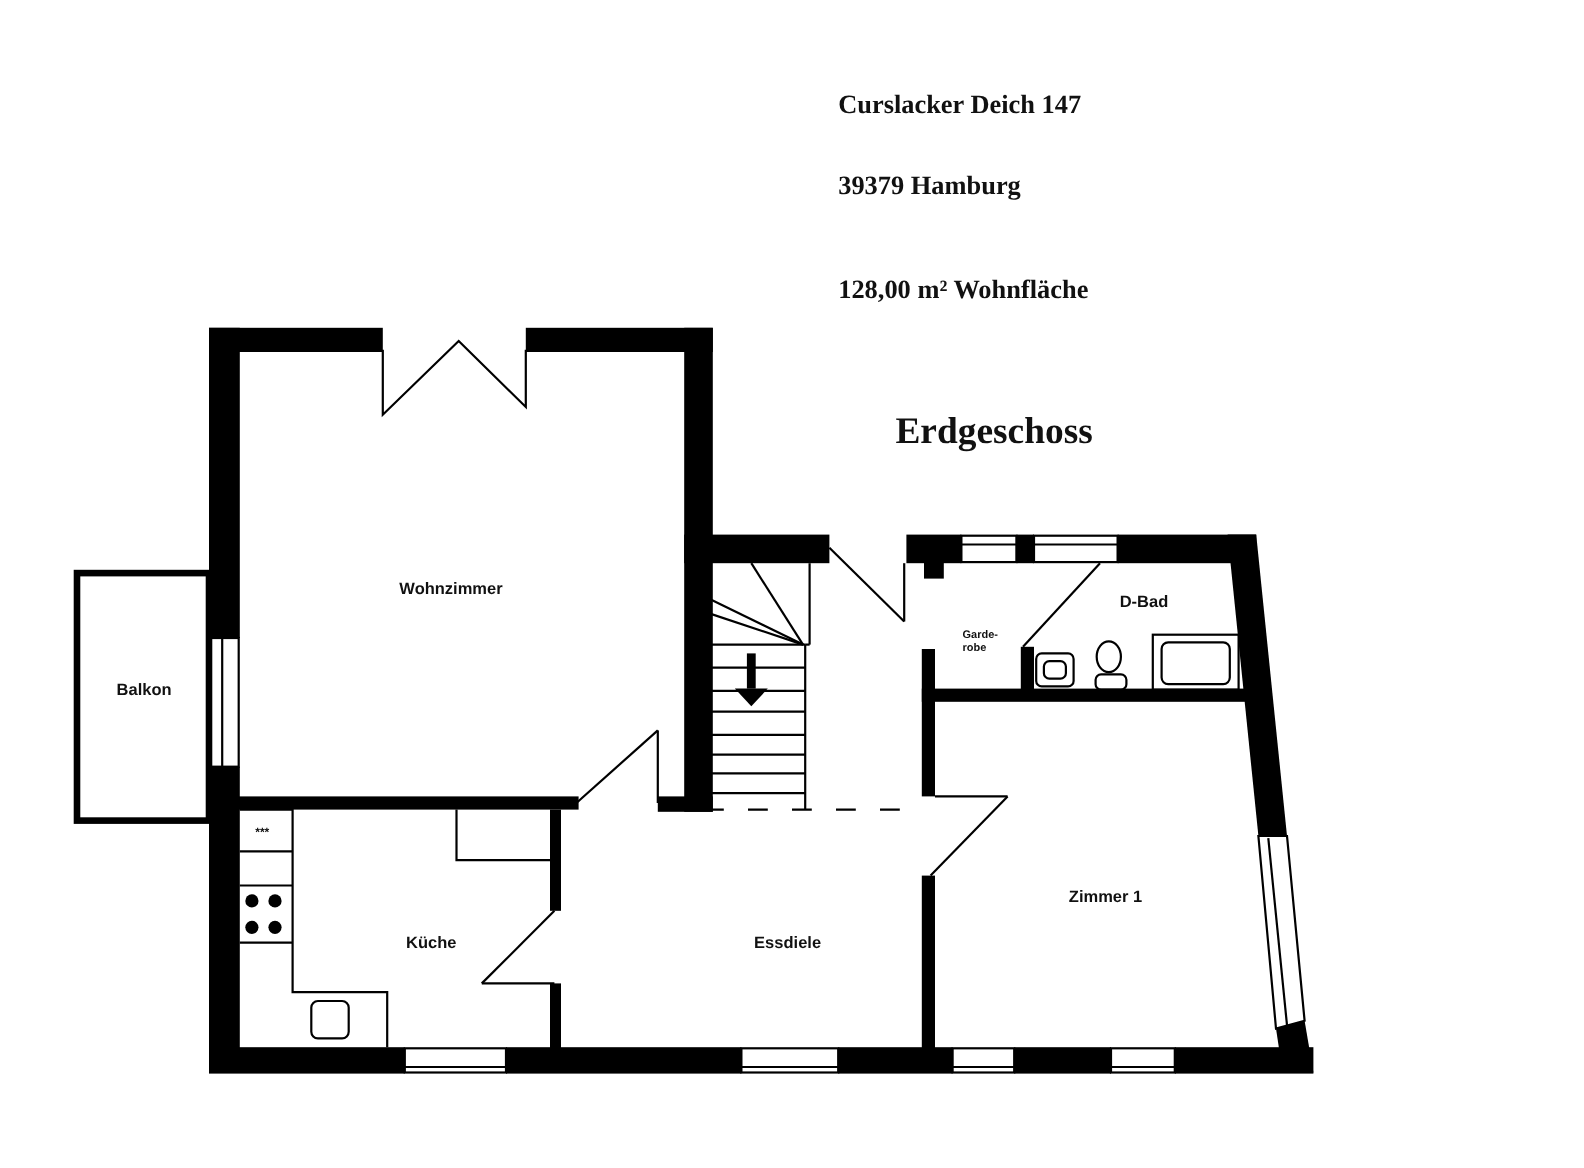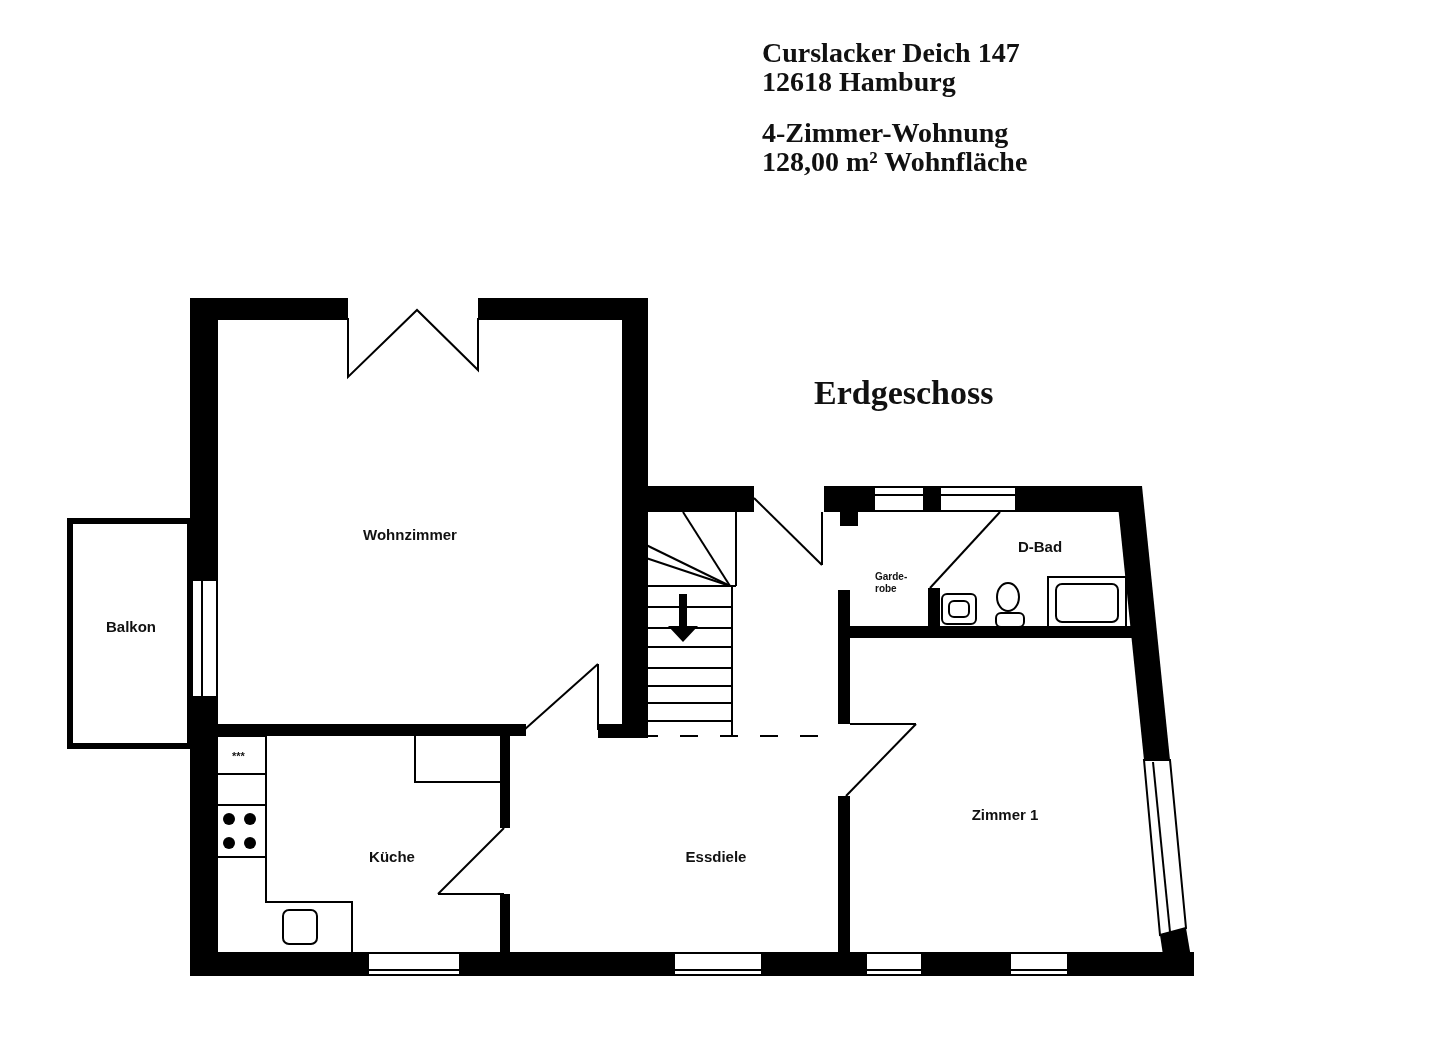--- a/index.html
+++ b/index.html
@@ -1,31 +1,30 @@
 <!DOCTYPE html>
 <html><head>
 <meta charset="utf-8">
 <style>
   html, body { margin: 0; padding: 0; background: #ffffff; }
   body { width: 1440px; height: 1062px; position: relative; overflow: hidden; }
   .header { position: absolute; left: 762px; top: 38px; font-family: "Liberation Serif", serif; font-weight: bold; color: #111; }
-  .header .line { font-size: 28px; line-height: 29px; white-space: nowrap; }
+  .header .line { font-size: 24px; line-height: 29px; white-space: nowrap; margin-top: 44px; }
   .header .gap { height: 22px; }
   .floor-title { position: absolute; left: 814px; top: 374px; font-family: "Liberation Serif", serif; font-weight: bold; font-size: 34px; color: #111; }
   svg.plan { position: absolute; left: 0; top: 0; }
   .room-label { font-family: "Liberation Sans", sans-serif; font-weight: bold; fill: #111; }
 </style>
 </head>
 <body>
 
 <div class="header">
   <div class="line">Curslacker Deich 147</div>
-  <div class="line">12618 Hamburg</div>
+  <div class="line">39379 Hamburg</div>
   <div class="gap"></div>
-  <div class="line">4-Zimmer-Wohnung</div>
   <div class="line">128,00 m² Wohnfläche</div>
 </div>
 
 <div class="floor-title">Erdgeschoss</div>
 
 <svg class="plan" width="1440" height="1062" viewBox="0 0 1440 1062">
 
   <g>
     <rect x="70" y="521" width="120" height="225" fill="none" stroke="#000" stroke-width="6"></rect>
   </g>

